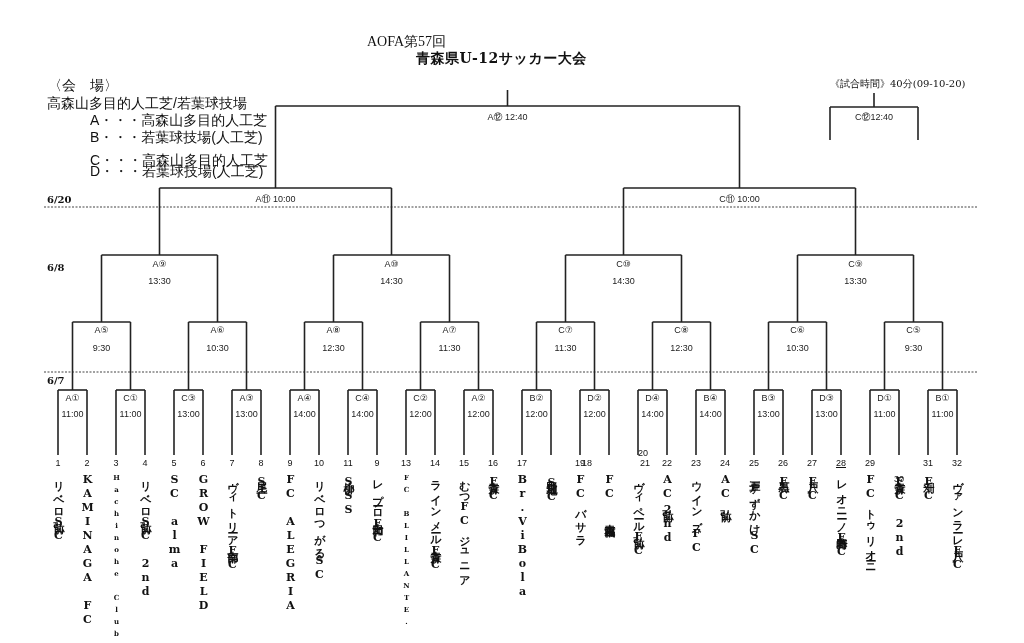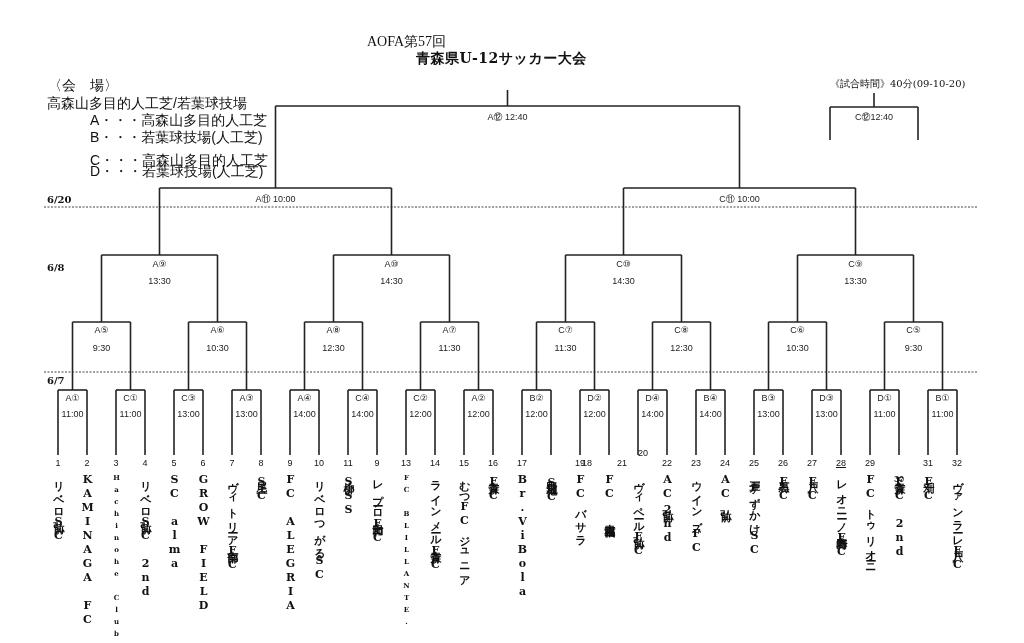--- a/index.html
+++ b/index.html
@@ -253,21 +253,21 @@
     <div class="team-num" style="left: 483px; top: 458px;">16</div>
     <div class="team-name" style="left: 485px; top: 473px;">青森FC</div>
     <div class="team-num" style="left: 512px; top: 458px;">17</div>
     <div class="team-name" style="left: 514px; top: 473px;">Br.ViBola</div>
     <div class="team-num" style="left: 541px; top: 458px; margin-left: 36px;">18</div>
     <div class="team-name" style="left: 543px; top: 473px;">野辺地SC</div>
     <div class="team-num" style="left: 570px; top: 458px;">19</div>
     <div class="team-name" style="left: 572px; top: 473px;">FCバサラ</div>
     <div class="team-num" style="left: 599px; top: 448px; margin-left: 34px;">20</div>
     <div class="team-name" style="left: 601px; top: 473px;">FC 青森福田</div>
-    <div class="team-num" style="left: 612px; top: 458px;">21</div>
+    <div class="team-num" style="left: 635px; top: 458px;">21</div>
     <div class="team-name" style="left: 630px; top: 473px;">ヴィペール弘前FC</div>
     <div class="team-num" style="left: 657px; top: 458px;">22</div>
     <div class="team-name" style="left: 659px; top: 473px;">AC弘前2nd</div>
     <div class="team-num" style="left: 686px; top: 458px;">23</div>
     <div class="team-name" style="left: 688px; top: 473px;">ウインズFC</div>
     <div class="team-num" style="left: 715px; top: 458px;">24</div>
     <div class="team-name" style="left: 717px; top: 473px;">AC弘前</div>
     <div class="team-num" style="left: 744px; top: 458px;">25</div>
     <div class="team-name" style="left: 746px; top: 473px;">五戸すずかけSC</div>
     <div class="team-num" style="left: 773px; top: 458px;">26</div>

